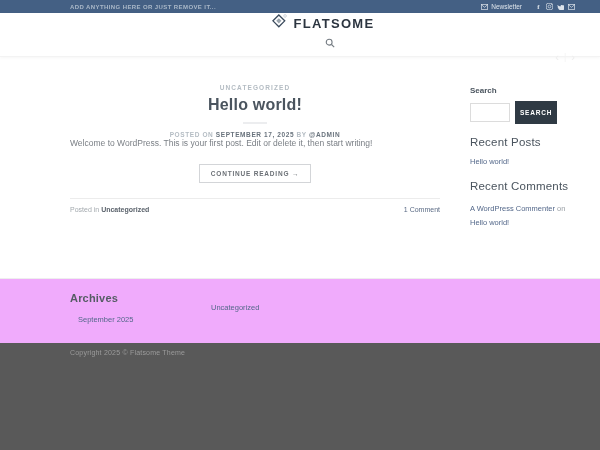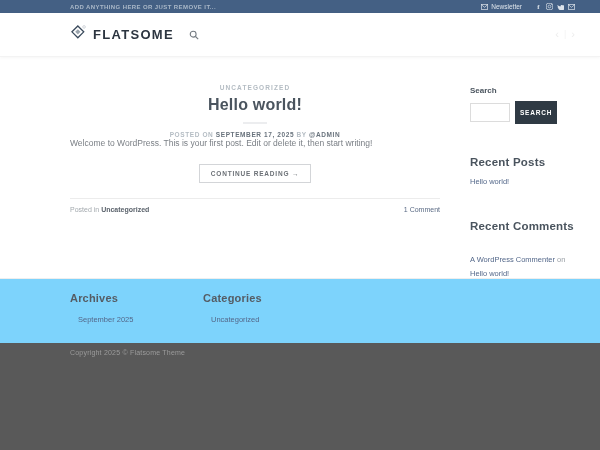--- a/index.html
+++ b/index.html
@@ -14,21 +14,21 @@
   .newsletter { display:flex; align-items:center; gap:3px; margin-right:9px;
     font-size:6.5px; }
   .ticon { width:7px; height:7px; display:inline-flex; align-items:center;
     justify-content:center; margin-left:4px; }
   .ticon svg { display:block; }
   .fb-glyph { font-size:7px; font-weight:bold; color:#dde4eb; font-family:"Liberation Serif", serif; }
 
   
   .header { height:44px; background:#fff; display:flex; align-items:center;
     padding:0 25px 0 70px; border-bottom:1px solid #f3f3f3;
-    box-shadow:0 1px 3px rgba(0,0,0,.04); position:relative; }
+    box-shadow:0 1px 3px rgba(0,0,0,.04); position:relative;flex-direction:column; }
   .logo { display:flex; align-items:center; gap:6px; cursor:pointer; }
   .logo-text { font-size:13px; font-weight:bold; color:#2c3540; letter-spacing:1.3px; }
   .search-toggle { margin-left:15px; }
   .header-arrows { margin-left:auto; display:flex; align-items:center; gap:5px;
     color:#ededed; font-size:11px; line-height:1; }
   .header-arrows .bar { color:#f3f3f3; font-size:9px; }
 
   
   .main { display:flex; height:221px; padding:27px 25px 0 70px; gap:30px; background:#fff; }
   .post { width:370px; }
@@ -50,29 +50,29 @@
   .comments-link { color:#5a6a84; text-decoration:none; }
 
   
   .sidebar { width:105px; padding-top:2px; }
   .search-label { font-size:8px; font-weight:bold; color:#4a545e; }
   .search-row { display:flex; align-items:center; gap:5px; margin-top:6px; }
   .search-input { width:40px; height:19px; border:1px solid #dcdcdc; background:#fff;
     outline:none; font-size:7px; padding:0 3px; }
   .search-btn { width:42px; height:23px; background:#2f3a44; color:#fff;
     font-size:6.5px; font-weight:bold; letter-spacing:.8px; border:0; cursor:pointer; }
-  .widget-title { font-size:11.5px; font-weight:bold; color:#4a545e; margin-top:32px;
+  .widget-title { font-size:11.5px; font-weight:normal; color:#4a545e; margin-top:12px;
     letter-spacing:.2px; }
   .side-link { display:inline-block; font-size:7.5px; color:#54688a;
     text-decoration:none; margin-top:9px; }
-  .comment-line { font-size:7.5px; color:#9aa0a6; margin-top:21px; line-height:14px; }
+  .comment-line { font-size:7.5px; color:#9aa0a6; margin-top:10px; line-height:14px; }
   .comment-line a { color:#54688a; text-decoration:none; }
 
   
-  .footer-widgets { height:65px; background:#7dd3fc; border-top:1px solid #eeeeee;
+  .footer-widgets { height:65px; background:#f0abfc; border-top:1px solid #eeeeee;
     display:flex; padding:13px 0 0 70px; }
   .fcol { width:133px; }
   .footer-title { font-size:11px; font-weight:bold; color:#555c64; letter-spacing:.2px; }
   .footer-link { display:inline-block; font-size:7.5px; color:#54688a;
     text-decoration:none; margin-top:11px;padding-left:8px; }
 
   
   .copyright { height:107px; background:#595959; padding:6px 0 0 70px; }
   .copyright-text { font-size:7px; color:#9b9b9b; letter-spacing:.2px; }
 </style>
@@ -184,20 +184,19 @@
     </div>
   </div>
 </div>
 
 <div class="footer-widgets">
   <div class="fcol">
     <div class="footer-title">Archives</div>
     <a href="#" class="footer-link">September 2025</a>
   </div>
   <div class="fcol">
-    <div class="footer-title">Categories</div>
     <a href="#" class="footer-link">Uncategorized</a>
   </div>
 </div>
 
 <div class="copyright">
   <div class="copyright-text">Copyright 2025 © Flatsome Theme</div>
 </div>
 
 </body></html>

